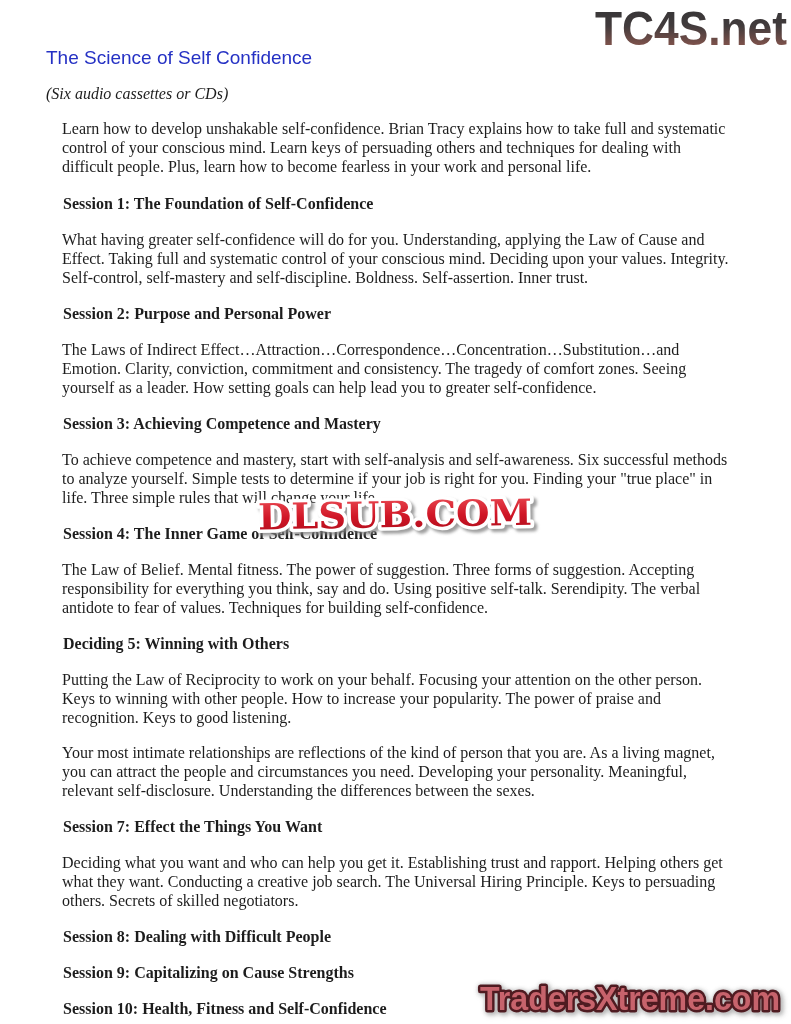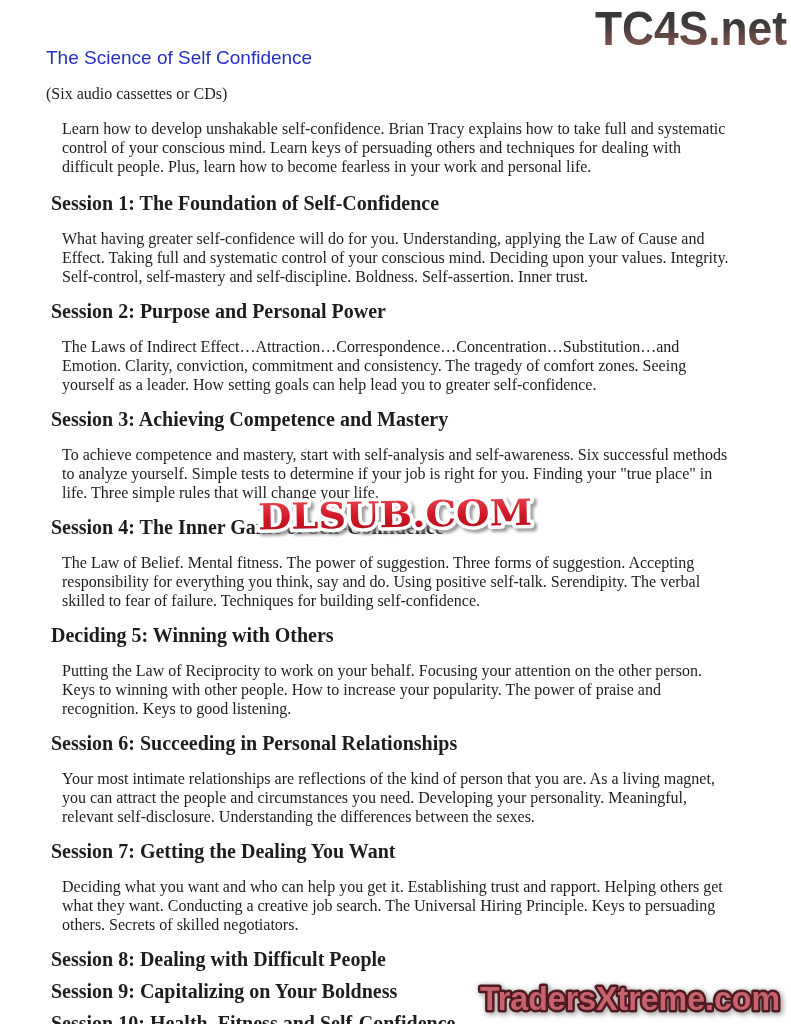--- a/index.html
+++ b/index.html
@@ -22,35 +22,36 @@
   .doc-title {
     font-family: "Liberation Sans", sans-serif;
     font-weight: normal;
     font-size: 19px;
     line-height: 20px;
     color: #2531c4;
     margin: 0 0 16px 0;
   }
   .intro { margin: 0 0 18px 0; }
   .intro-subtitle {
+    font-style: italic;
     font-size: 16px;
     line-height: 19px;
     margin: 0;
   }
   .body-text {
     font-size: 16px;
     line-height: 19px;
     margin: 16px;
   }
   .session { margin-top: 13px; }
   .session-heading {
-    font-size: 20px;
+    font-size: 16px;
     line-height: 19px;
     font-weight: bold;
-    margin: 5px;
+    margin: 17px;
   }
   .watermark { position: absolute; pointer-events: none; }
   #wm-tc4s { top: 1px; left: 593px; }
   #wm-dlsub { top: 484px; left: 250px; filter: drop-shadow(3px 3px 1.5px rgba(125,125,125,0.75)); }
   #wm-traders {
     top: 974px; left: 472px;
     filter: drop-shadow(0 0 2px rgba(195,195,195,0.95)) drop-shadow(2px 2px 2px rgba(165,165,165,0.85));
   }
 </style>
 </head>
@@ -72,39 +73,38 @@
     <div class="session">
       <p class="session-heading">Session 2: Purpose and Personal Power</p>
       <p class="body-text">The Laws of Indirect Effect…Attraction…Correspondence…Concentration…Substitution…and Emotion. Clarity, conviction, commitment and consistency. The tragedy of comfort zones. Seeing yourself as a leader. How setting goals can help lead you to greater self-confidence.</p>
     </div>
     <div class="session">
       <p class="session-heading">Session 3: Achieving Competence and Mastery</p>
       <p class="body-text">To achieve competence and mastery, start with self-analysis and self-awareness. Six successful methods to analyze yourself. Simple tests to determine if your job is right for you. Finding your "true place" in life. Three simple rules that will change your life.</p>
     </div>
     <div class="session">
       <p class="session-heading">Session 4: The Inner Game of Self-Confidence</p>
-      <p class="body-text">The Law of Belief. Mental fitness. The power of suggestion. Three forms of suggestion. Accepting responsibility for everything you think, say and do. Using positive self-talk. Serendipity. The verbal skilled to fear of failure. Techniques for building self-confidence.</p>
+      <p class="body-text">The Law of Belief. Mental fitness. The power of suggestion. Three forms of suggestion. Accepting responsibility for everything you think, say and do. Using positive self-talk. Serendipity. The verbal antidote to fear of values. Techniques for building self-confidence.</p>
     </div>
     <div class="session">
       <p class="session-heading">Deciding 5: Winning with Others</p>
       <p class="body-text">Putting the Law of Reciprocity to work on your behalf. Focusing your attention on the other person. Keys to winning with other people. How to increase your popularity. The power of praise and recognition. Keys to good listening.</p>
     </div>
     <div class="session">
-      <p class="session-heading">Session 6: Succeeding in Personal Relationships</p>
       <p class="body-text">Your most intimate relationships are reflections of the kind of person that you are. As a living magnet, you can attract the people and circumstances you need. Developing your personality. Meaningful, relevant self-disclosure. Understanding the differences between the sexes.</p>
     </div>
     <div class="session">
-      <p class="session-heading">Session 7: Getting the Dealing You Want</p>
+      <p class="session-heading">Session 7: Effect the Things You Want</p>
       <p class="body-text">Deciding what you want and who can help you get it. Establishing trust and rapport. Helping others get what they want. Conducting a creative job search. The Universal Hiring Principle. Keys to persuading others. Secrets of skilled negotiators.</p>
     </div>
     <div class="session">
       <p class="session-heading">Session 8: Dealing with Difficult People</p>
     </div>
     <div class="session">
-      <p class="session-heading">Session 9: Capitalizing on Your Boldness</p>
+      <p class="session-heading">Session 9: Capitalizing on Cause Strengths</p>
     </div>
     <div class="session">
       <p class="session-heading">Session 10: Health, Fitness and Self-Confidence</p>
     </div>
   </div>
 
   <svg id="wm-tc4s" class="watermark" width="198" height="54" aria-hidden="true">
     <defs>
       <linearGradient id="tc4sGrad" x1="0" y1="0" x2="0" y2="1">
         <stop offset="0%" stop-color="#343436"></stop>

